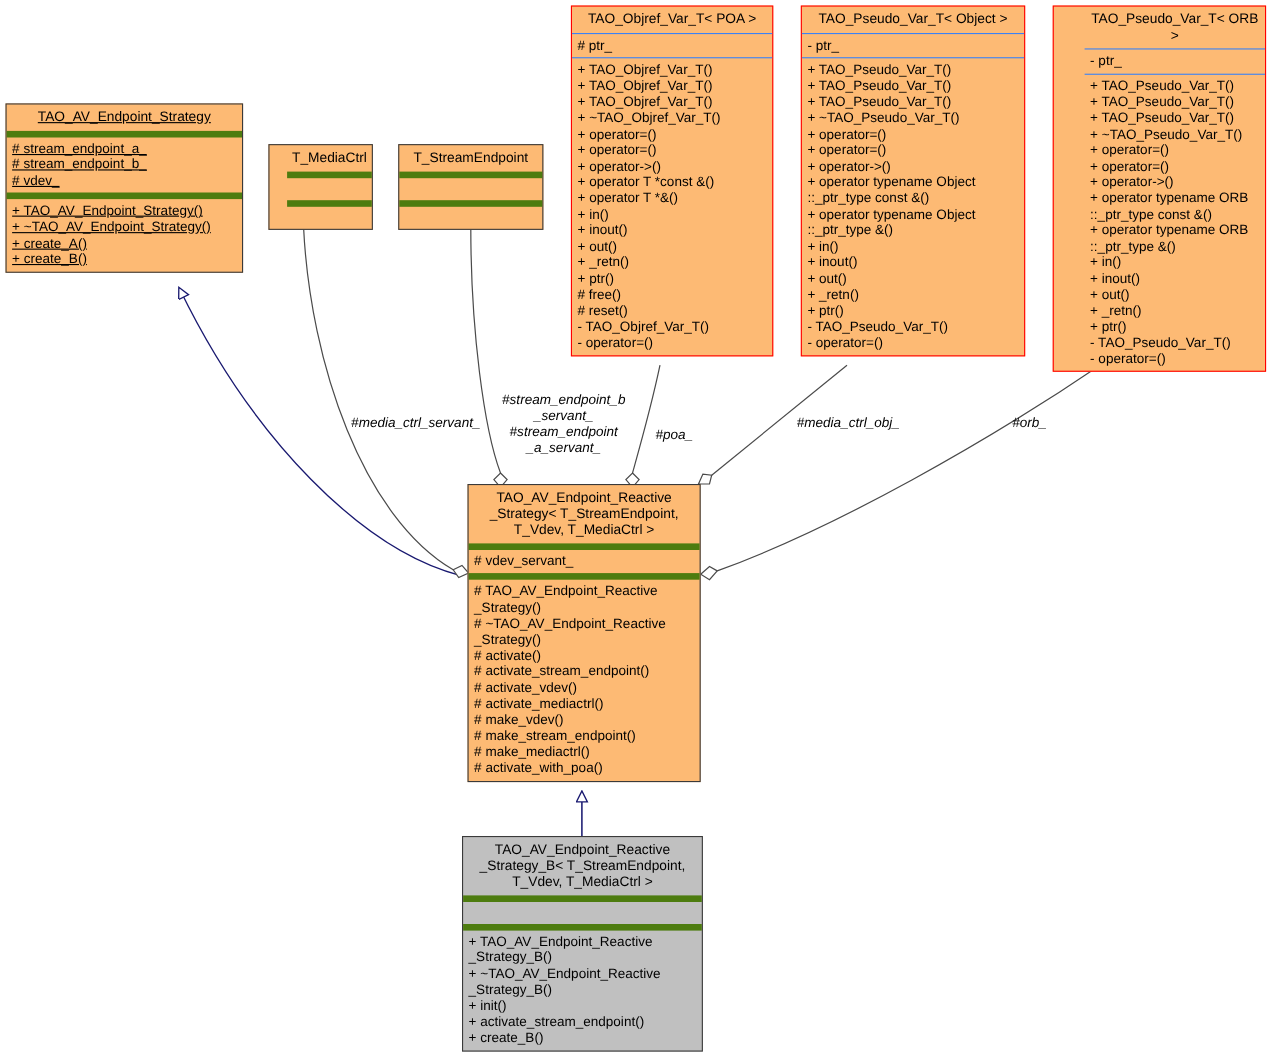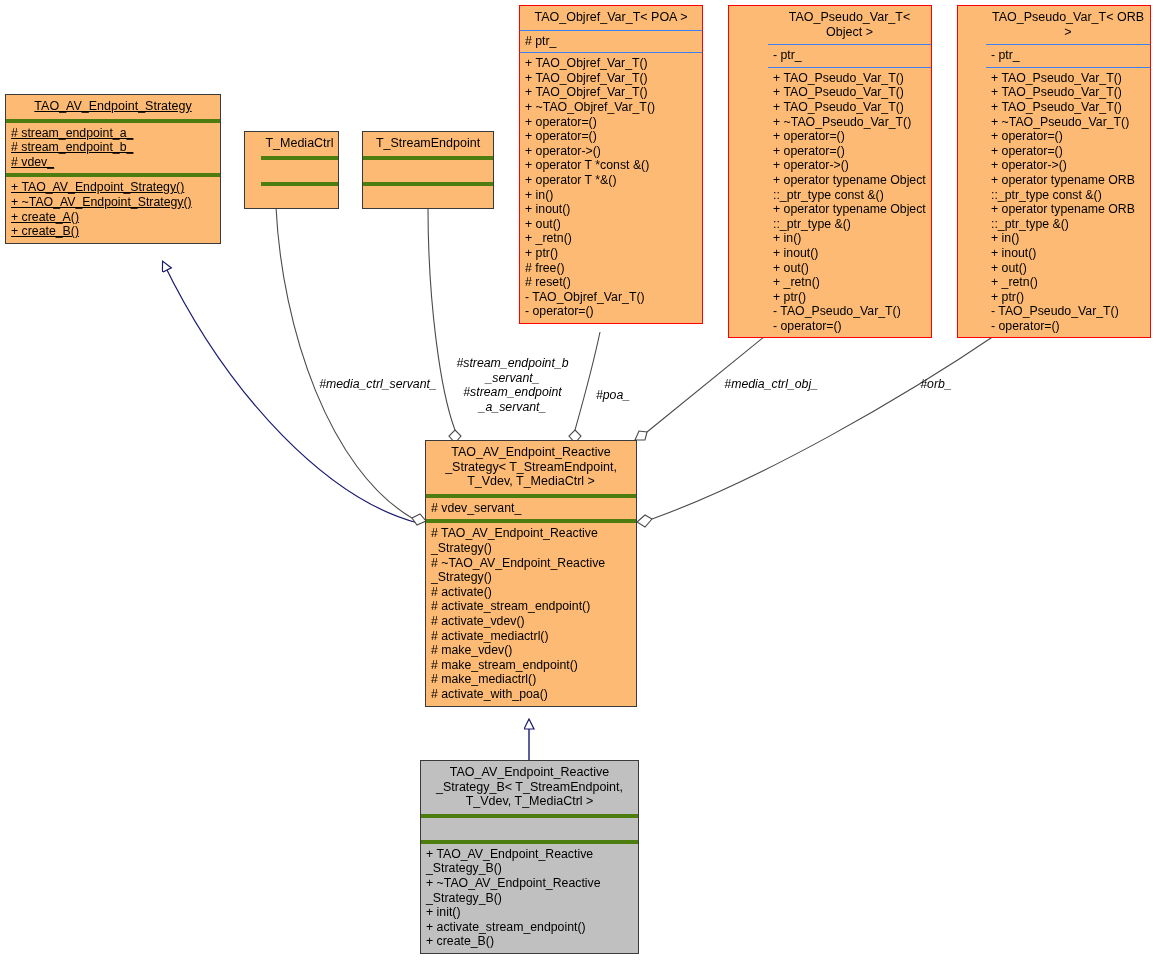--- a/index.html
+++ b/index.html
@@ -7,21 +7,21 @@
        font-family:"Liberation Sans","DejaVu Sans",sans-serif;}
   #canvas{position:absolute;left:0;top:0;width:1156px;height:960px;}
   svg.edges{position:absolute;left:0;top:0;width:1156px;height:960px;}
 
   .uml-class{position:absolute;box-sizing:border-box;background:#fdba74;}
   .uml-class.black{border:1px solid #3a3a3a;}
   .uml-class.red{border:1px solid #ff0000;}
   .uml-class.gray{border:1px solid #3a3a3a;background:#c0c0c0;}
 
   .compartment{box-sizing:border-box;}
-  .compartment.sep-black{border-top:4px solid #4d7c0f;}
+  .compartment.sep-black{border-top:6px solid #4d7c0f;}
   .compartment.sep-red{border-top:1px solid #3b82f6;}
 
   .cls-title{text-align:center;font-size:12.5px;color:#000;line-height:14.6px;
              padding:4px 4px 5px 4px;white-space:pre-line;}
   .member-list{padding:3px 4px 4px 5px;font-size:12.3px;line-height:14.6px;color:#000;}
   .member{white-space:pre-line;}
   .empty-comp{height:26px;}
 
   .edge-label{position:absolute;font-size:12.3px;line-height:14.6px;color:#000;
               text-align:center;white-space:pre-line;font-style:italic;}
@@ -119,21 +119,21 @@
       <div class="member">+ out()</div>
       <div class="member">+ _retn()</div>
       <div class="member">+ ptr()</div>
       <div class="member"># free()</div>
       <div class="member"># reset()</div>
       <div class="member">- TAO_Objref_Var_T()</div>
       <div class="member">- operator=()</div>
     </div>
   </div>
 
-  <div class="uml-class red" style="left:728px;top:5px;width:204px;padding-left:39px;">
+  <div class="uml-class red" style="left:728px;top:5px;width:204px;">
     <div class="cls-title">TAO_Pseudo_Var_T&lt; Object &gt;</div>
     <div class="compartment sep-red member-list">
       <div class="member">- ptr_</div>
     </div>
     <div class="compartment sep-red member-list">
       <div class="member">+ TAO_Pseudo_Var_T()</div>
       <div class="member">+ TAO_Pseudo_Var_T()</div>
       <div class="member">+ TAO_Pseudo_Var_T()</div>
       <div class="member">+ ~TAO_Pseudo_Var_T()</div>
       <div class="member">+ operator=()</div>

